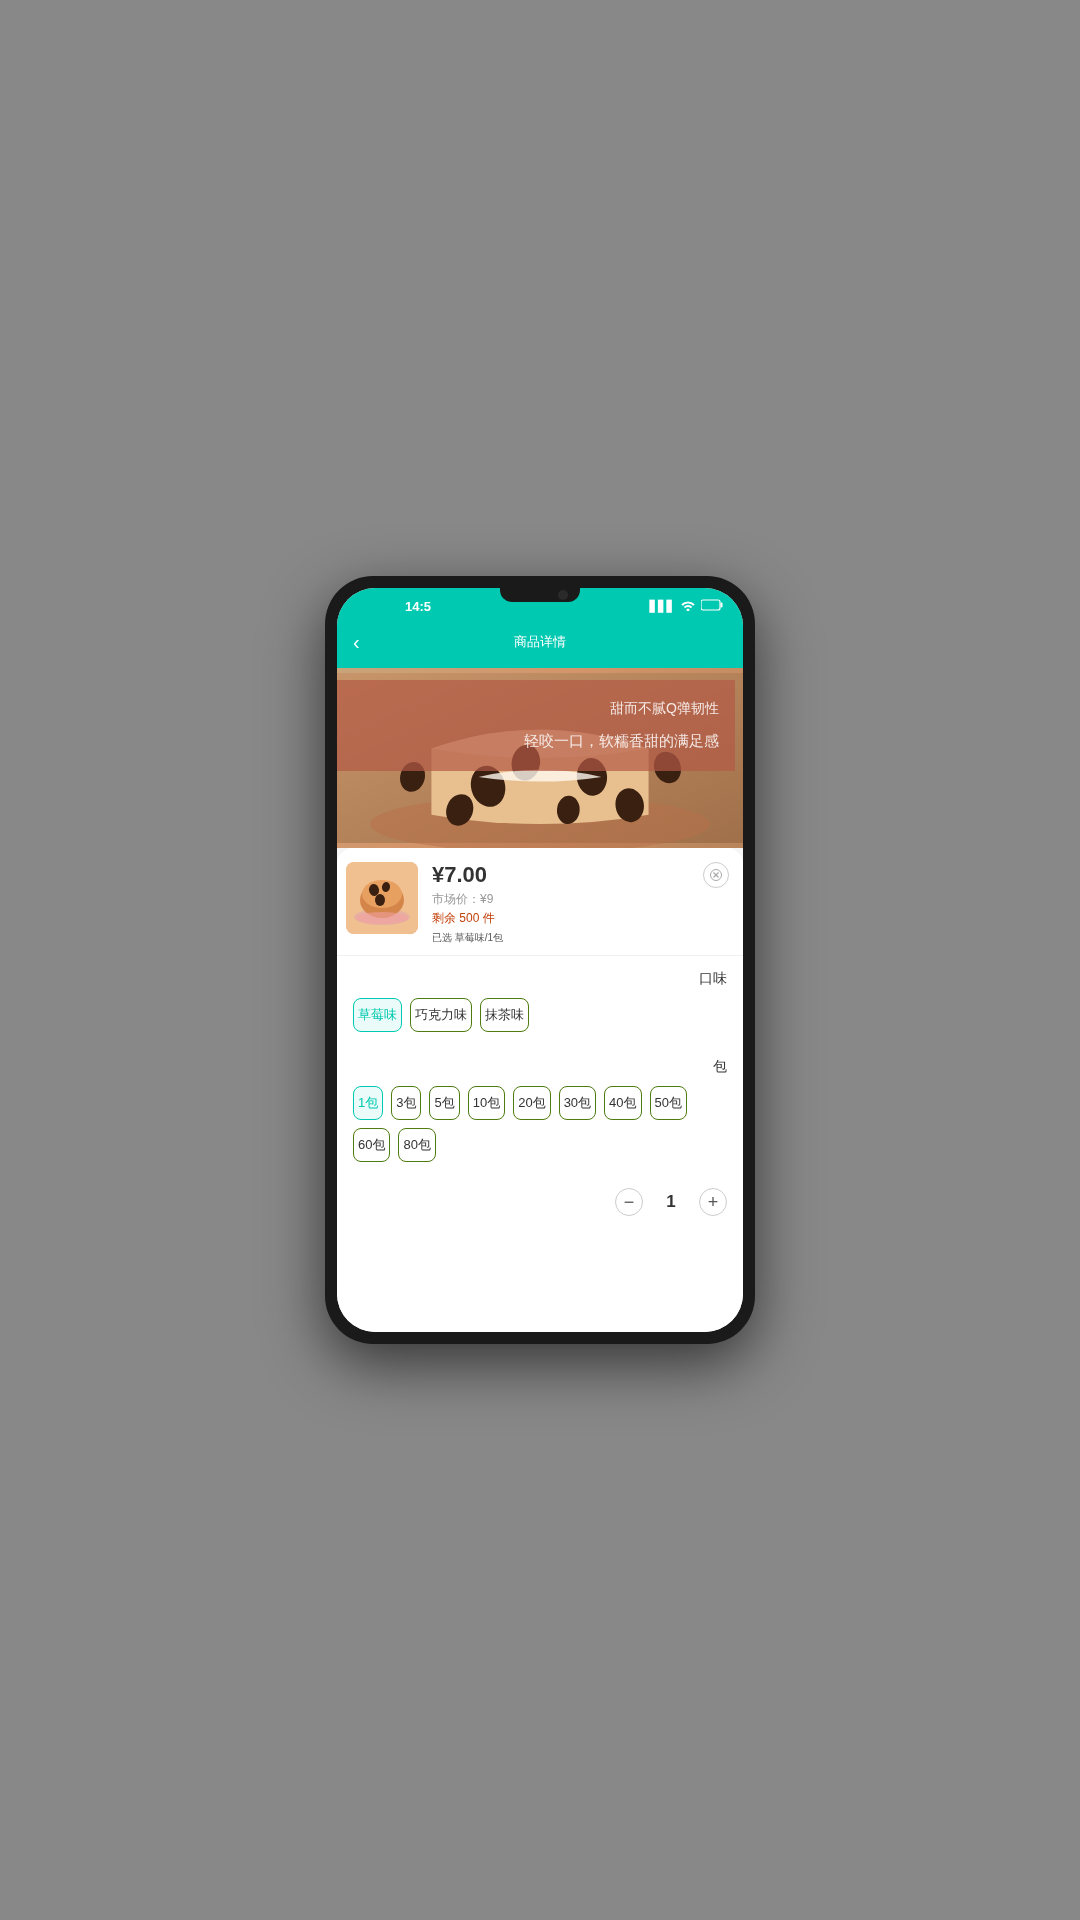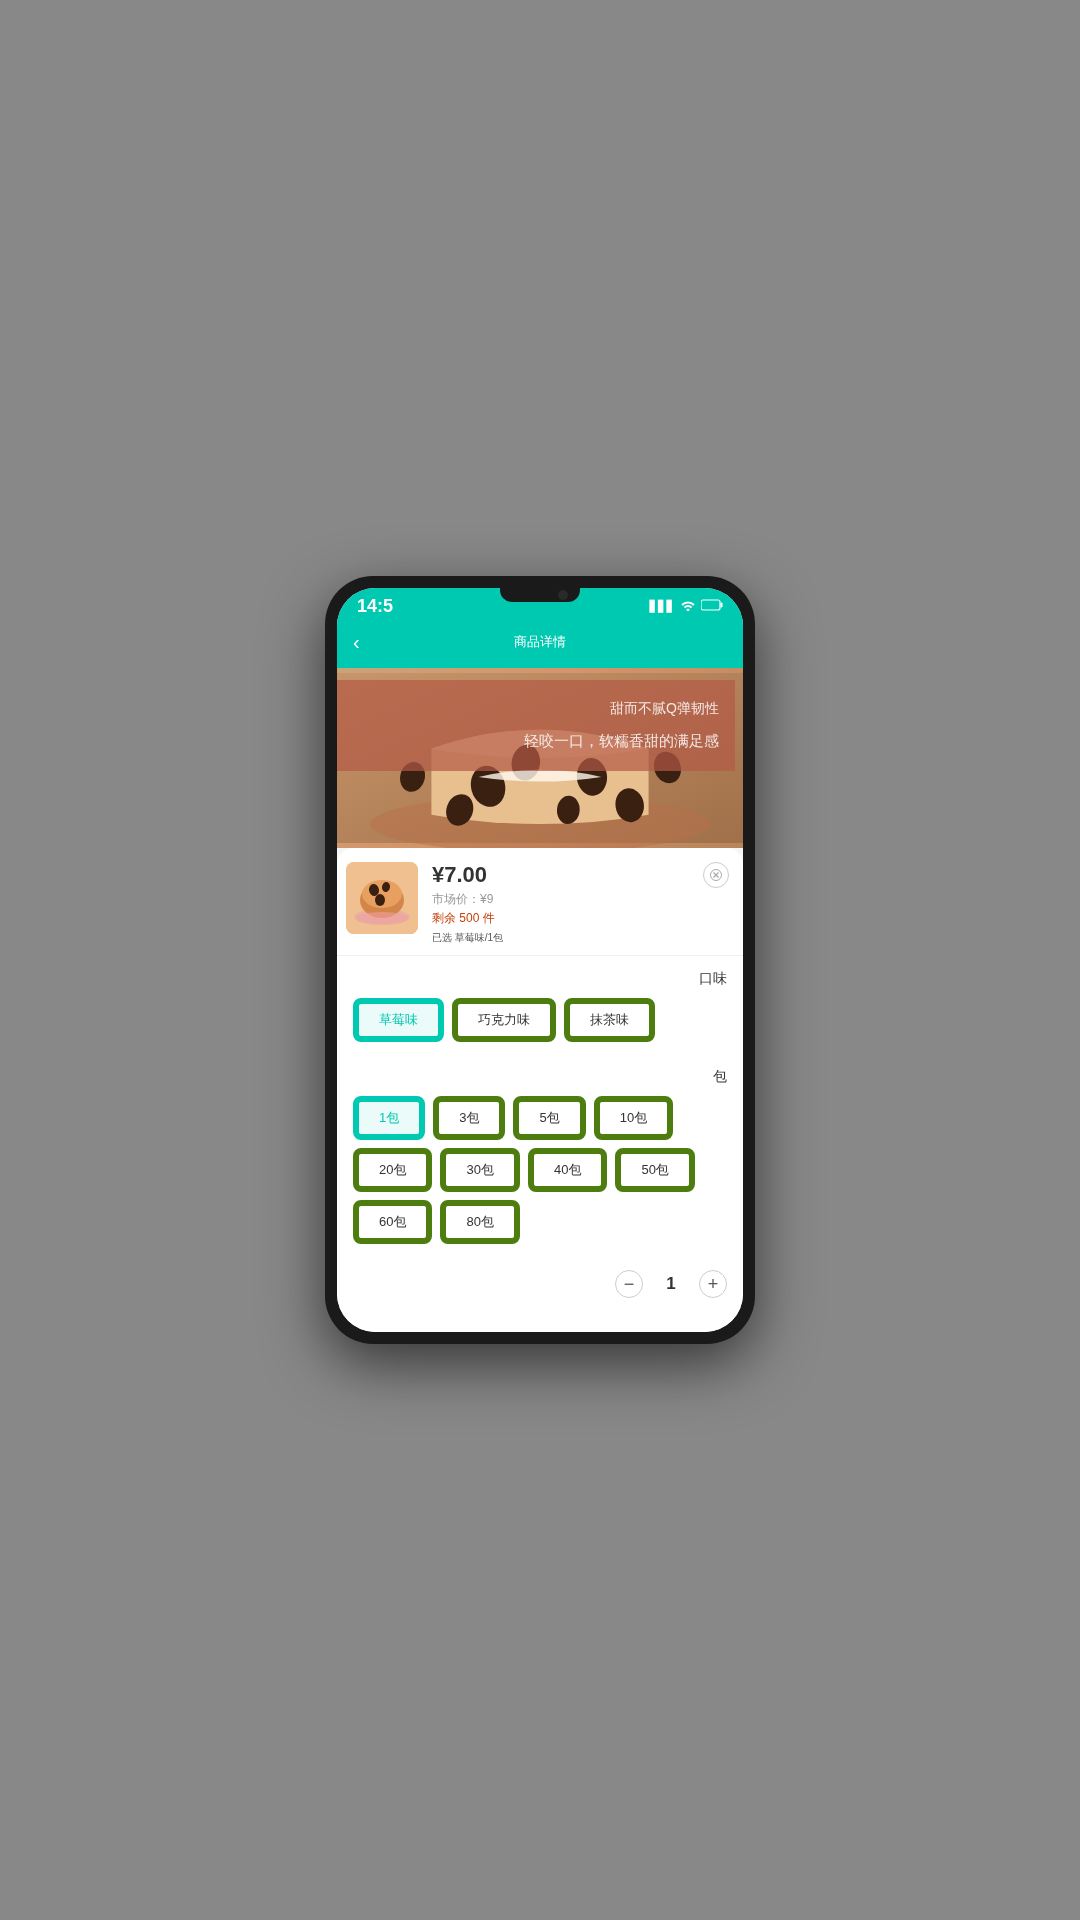--- a/index.html
+++ b/index.html
@@ -41,22 +41,23 @@
       height: 36px;
       display: flex;
       align-items: center;
       justify-content: space-between;
       padding: 0 20px;
       flex-shrink: 0;
     }
 
     .status-time {
       color: white;
-      font-size: 18px;
+      font-size: 13px;
       font-weight: 600;
+      margin-left: 48px;
     }
 
     .status-icons {
       display: flex;
       align-items: center;
       gap: 5px;
     }
 
     .status-icons span {
       color: white;
@@ -231,23 +232,23 @@
     }
 
     .option-group {
       display: flex;
       flex-wrap: wrap;
       gap: 8px;
       margin-bottom: 6px;
     }
 
     .option-chip {
-      padding: 7px 20px;
+      padding: 7px 4px;
       border-radius: 8px;
-      border: 6px solid #4d7c0f;
+      border: 1px solid #4d7c0f;
       font-size: 13px;
       color: #333;
       background: white;
       cursor: pointer;
     }
 
     .option-chip.selected {
       border-color: #00c9b1;
       color: #00c9b1;
       background: rgba(0, 201, 177, 0.08);

